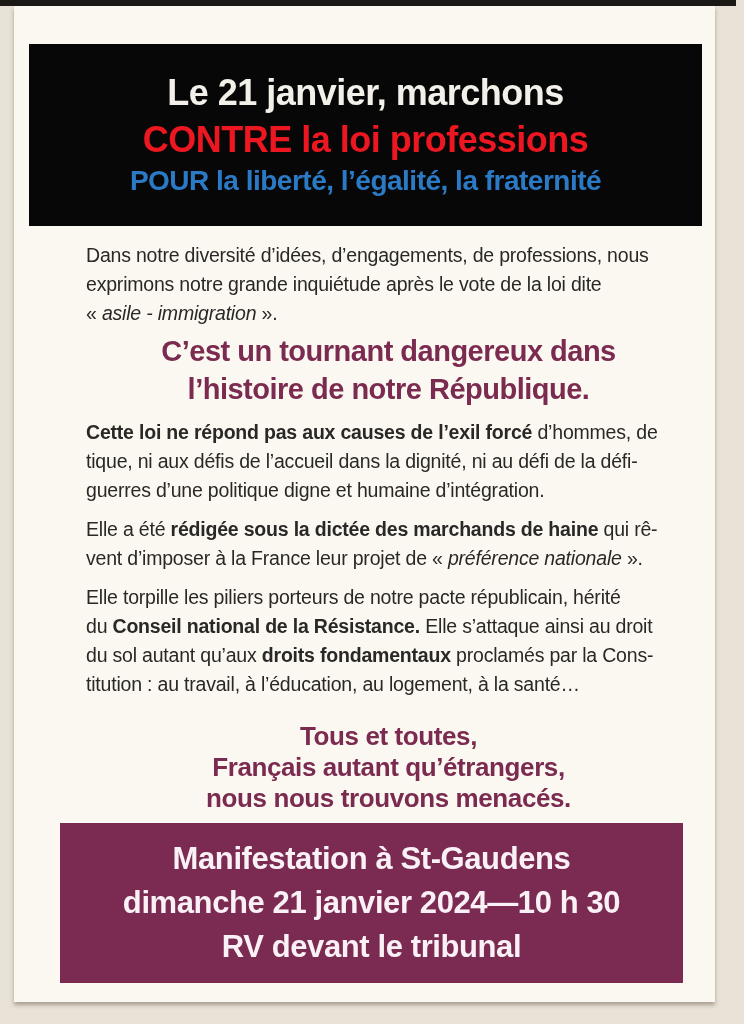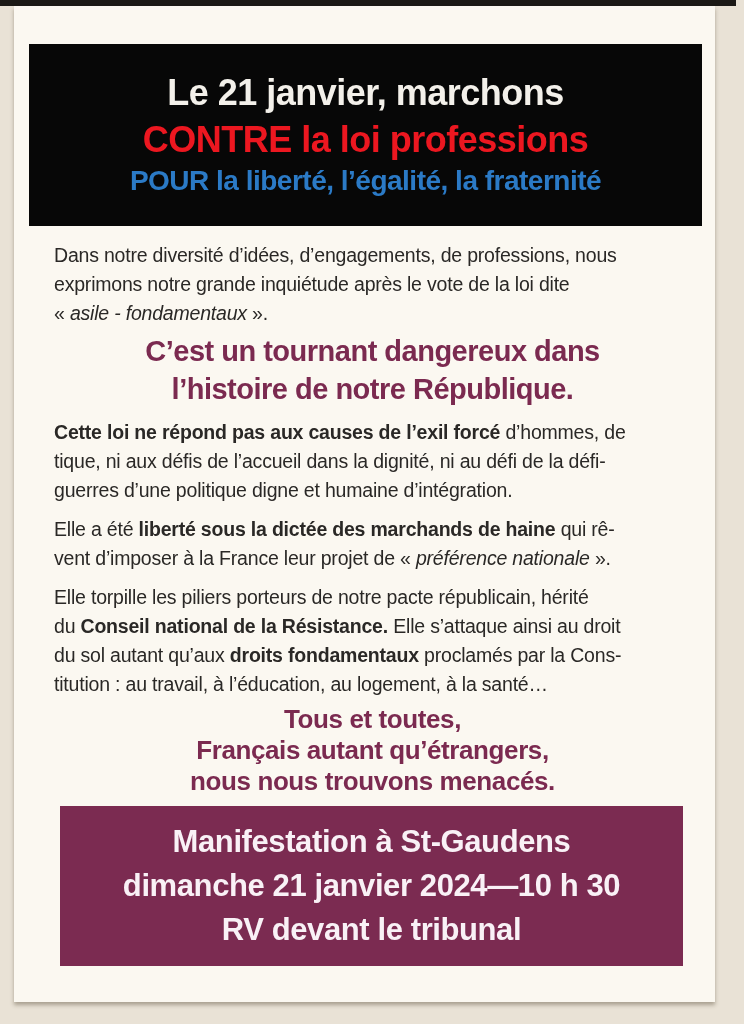--- a/index.html
+++ b/index.html
@@ -30,35 +30,35 @@
     margin:38px 13px 0 15px;height:182px;
     background:var(--header-bg);
     display:flex;flex-direction:column;align-items:center;justify-content:center;
     gap:7px;
   }
   .title-line{font-weight:bold;letter-spacing:-.5px;white-space:nowrap;line-height:1.1;}
   .title-line.l1{color:var(--title-white);font-size:36px;}
   .title-line.l2{color:var(--title-red);font-size:36px;}
   .title-line.l3{color:var(--title-blue);font-size:28px;}
   .body-blocks{
-    padding:0 24px 0 40px;
+    padding:0 24px 0 72px;
     color:var(--body-text);
   }
   .block{margin-top:10px;}
   .block .line{white-space:nowrap;}
   .block.para{font-size:19.5px;line-height:29px;letter-spacing:-.2px;}
   .block.para:first-child{margin-top:15px;}
   .block.para .b,.block .b{font-weight:bold;}
   .block .i{font-style:italic;}
   .block.heading{
     margin-top:4px;text-align:center;color:var(--plum);
     font-size:29px;font-weight:bold;line-height:38px;letter-spacing:-.5px;
   }
   .block.menace{
-    margin-top:5px;text-align:center;color:var(--plum);
+    margin-top:22px;text-align:center;color:var(--plum);
     font-size:26px;font-weight:bold;line-height:31px;letter-spacing:-.4px;
   }
   .event-banner{
     margin:9px 0 0 46px;width:623px;height:160px;
     background:var(--banner-bg);
     display:flex;flex-direction:column;align-items:center;justify-content:center;
     gap:10px;
   }
   .event-banner .banner-line{
     color:var(--banner-text);font-size:31px;font-weight:bold;
@@ -75,33 +75,33 @@
   <div class="header-banner">
     <div class="title-line l1">Le 21 janvier, marchons</div>
     <div class="title-line l2">CONTRE la loi professions</div>
     <div class="title-line l3">POUR la liberté, l’égalité, la fraternité</div>
   </div>
 
   <div class="body-blocks">
       <div class="block para">
         <div class="line"><span>Dans notre diversité d’idées, d’engagements, de professions, nous</span></div>
         <div class="line"><span>exprimons notre grande inquiétude après le vote de la loi dite</span></div>
-        <div class="line"><span>« </span><span class="i">asile - fondamentaux</span><span> ».</span></div>
+        <div class="line"><span>« </span><span class="i">asile - immigration</span><span> ».</span></div>
       </div>
       <div class="block heading">
         <div class="line"><span>C’est un tournant dangereux dans</span></div>
         <div class="line"><span>l’histoire de notre République.</span></div>
       </div>
       <div class="block para">
         <div class="line"><span class="b">Cette loi ne répond pas aux causes de l’exil forcé</span><span> d’hommes, de</span></div>
         <div class="line"><span>tique, ni aux défis de l’accueil dans la dignité, ni au défi de la défi-</span></div>
         <div class="line"><span>guerres d’une politique digne et humaine d’intégration.</span></div>
       </div>
       <div class="block para">
-        <div class="line"><span>Elle a été </span><span class="b">liberté sous la dictée des marchands de haine</span><span> qui rê-</span></div>
+        <div class="line"><span>Elle a été </span><span class="b">rédigée sous la dictée des marchands de haine</span><span> qui rê-</span></div>
         <div class="line"><span>vent d’imposer à la France leur projet de « </span><span class="i">préférence nationale</span><span> ».</span></div>
       </div>
       <div class="block para">
         <div class="line"><span>Elle torpille les piliers porteurs de notre pacte républicain, hérité</span></div>
         <div class="line"><span>du </span><span class="b">Conseil national de la Résistance.</span><span> Elle s’attaque ainsi au droit</span></div>
         <div class="line"><span>du sol autant qu’aux </span><span class="b">droits fondamentaux</span><span> proclamés par la Cons-</span></div>
         <div class="line"><span>titution : au travail, à l’éducation, au logement, à la santé…</span></div>
       </div>
       <div class="block menace">
         <div class="line"><span>Tous et toutes,</span></div>

